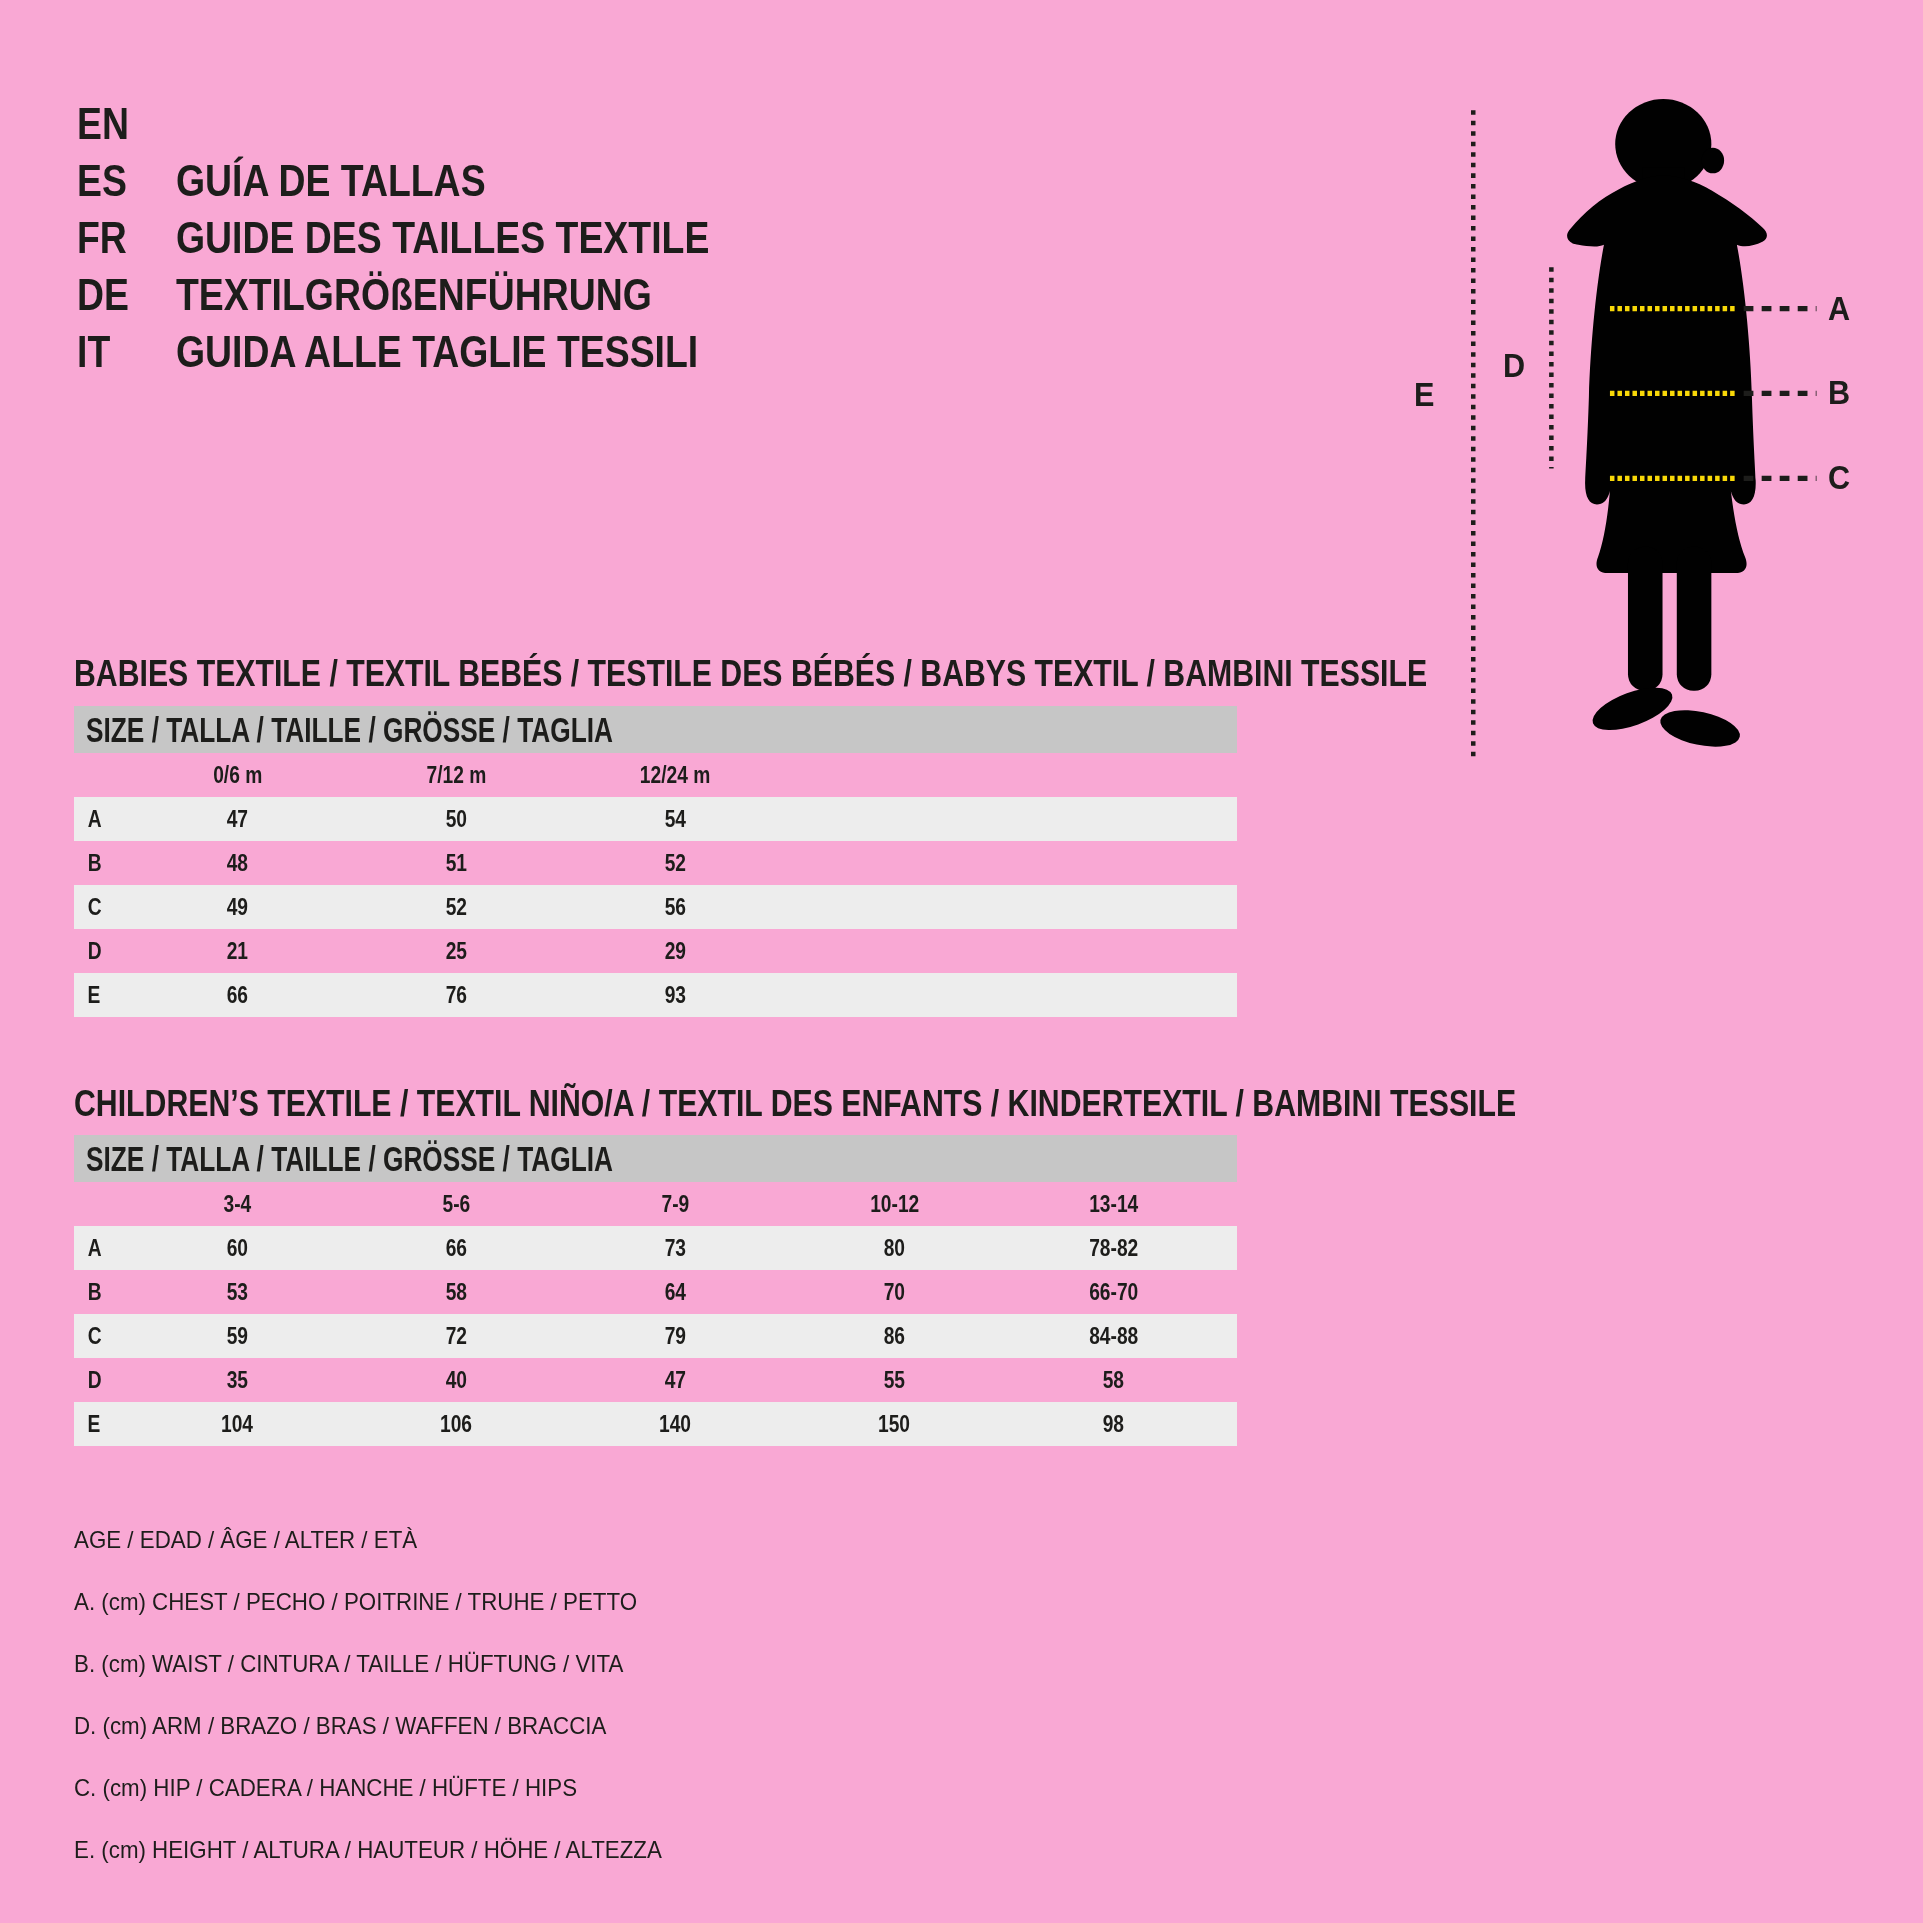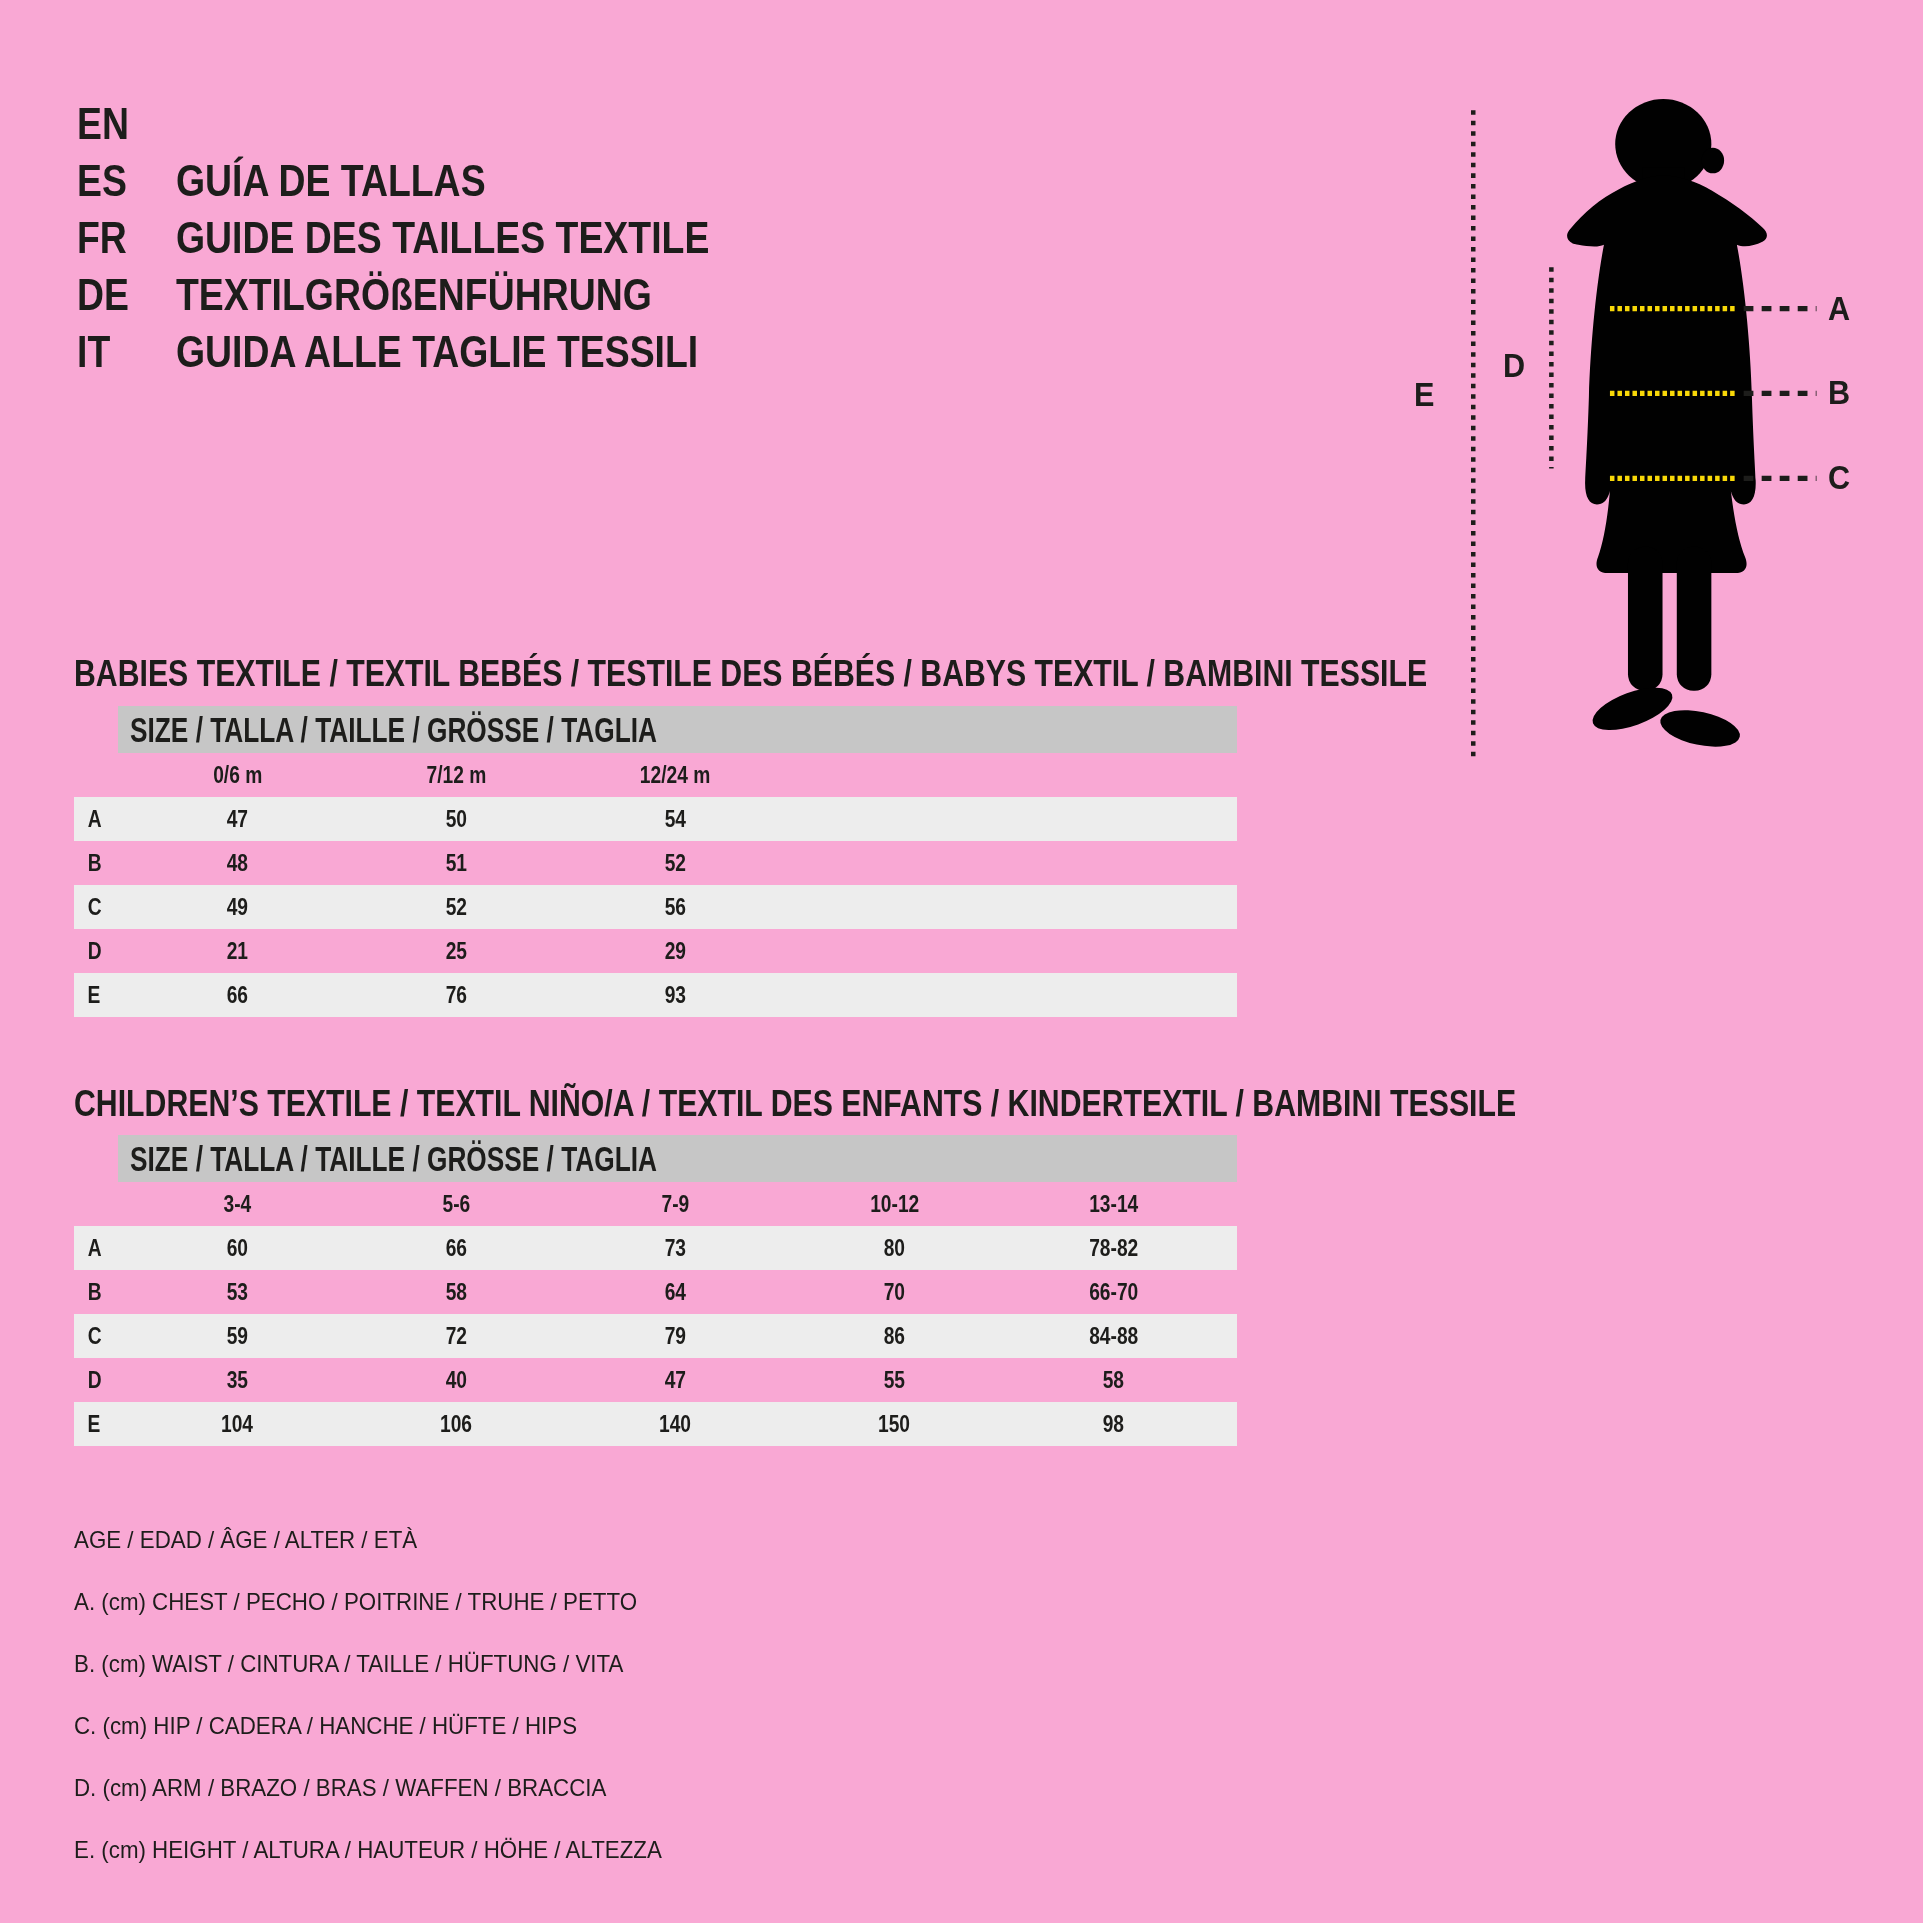--- a/index.html
+++ b/index.html
@@ -27,21 +27,21 @@
 
   
   .section-title{position:absolute;left:74px;font-size:36px;font-weight:700;height:45px;display:flex;align-items:center;margin-top:14px;}
   .title-babies{top:637px;}
   .title-children{top:1067px;}
 
   
   .table{position:absolute;left:74px;width:1163px;}
   .tbl-babies{top:706px;}
   .tbl-children{top:1135px;}
-  .size-bar{height:47px;background:#c6c6c6;display:flex;align-items:center;padding-left:12px;box-sizing:border-box;font-size:35px;font-weight:700;margin-left:44px;}
+  .size-bar{height:47px;background:#c6c6c6;display:flex;align-items:center;padding-left:12px;box-sizing:border-box;font-size:35px;font-weight:700;}
   .trow{display:flex;align-items:center;height:44px;font-size:24px;font-weight:700;}
   .striped{background:#ededed;}
   .tlabel{width:54px;padding-left:12px;box-sizing:border-box;}
   .tcell{width:219px;text-align:center;}
 
   
   .legend{position:absolute;left:74px;top:1509px;font-size:24px;font-weight:400;}
   .legend-line{height:62px;display:flex;align-items:center;}
 </style>
 </head>
@@ -212,24 +212,24 @@
     <div class="legend-line">
         <span class="sx93">AGE / EDAD / ÂGE / ALTER / ETÀ</span>
       </div>
     <div class="legend-line">
         <span class="sx93">A. (cm) CHEST / PECHO / POITRINE / TRUHE / PETTO</span>
       </div>
     <div class="legend-line">
         <span class="sx93">B. (cm) WAIST / CINTURA / TAILLE / HÜFTUNG / VITA</span>
       </div>
     <div class="legend-line">
+        <span class="sx93">D. (cm) ARM / BRAZO / BRAS / WAFFEN / BRACCIA</span>
+      </div>
+    <div class="legend-line">
         <span class="sx93">C. (cm) HIP / CADERA / HANCHE / HÜFTE / HIPS</span>
       </div>
     <div class="legend-line">
-        <span class="sx93">D. (cm) ARM / BRAZO / BRAS / WAFFEN / BRACCIA</span>
-      </div>
-    <div class="legend-line">
         <span class="sx93">E. (cm) HEIGHT / ALTURA / HAUTEUR / HÖHE / ALTEZZA</span>
       </div>
   </div>
 
 </div>
 
 
 </body></html>

